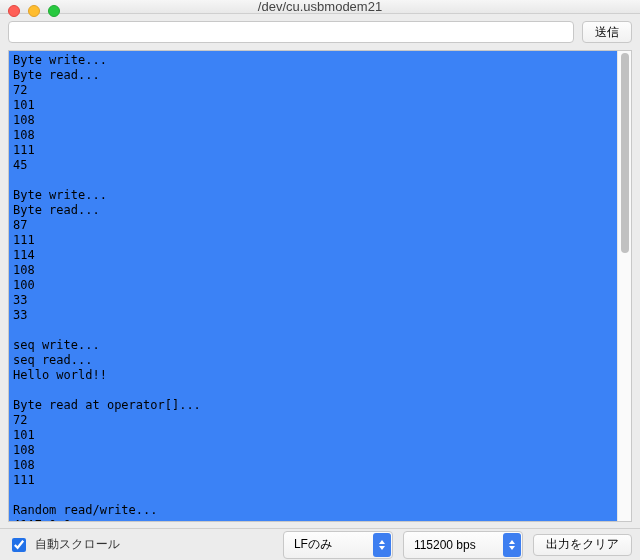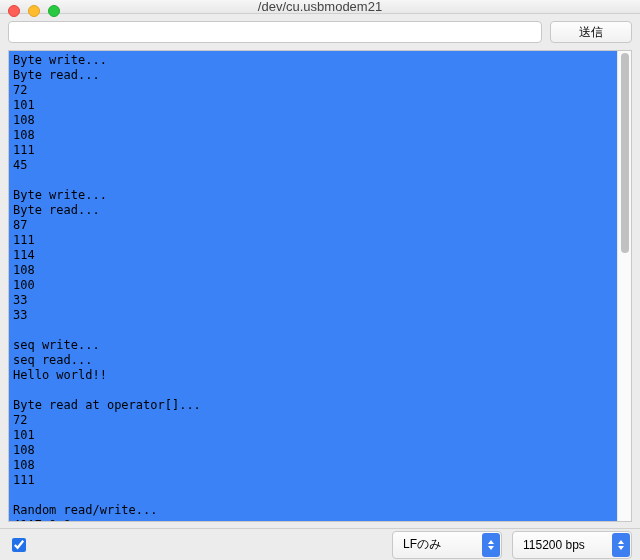--- a/index.html
+++ b/index.html
@@ -54,21 +54,21 @@
     background: #fff;
     padding: 0 6px;
     font-size: 12px;
   }
   .btn {
     height: 22px;
     border: 1px solid #c8c8c8;
     border-radius: 4px;
     background: linear-gradient(#fdfdfd, #f1f1f1);
     font-size: 12px;
-    padding: 0 28px;
+    padding: 0 12px;
     cursor: pointer;
     white-space: nowrap;
   }
   .output-wrap {
     flex: 1;
     margin: 0 8px 6px 8px;
     border: 1px solid #c8c8c8;
     background: #3b82f6;
     position: relative;
     overflow: hidden;
@@ -213,25 +213,27 @@
 2CD9 2 2
 </div>
   <div class="scrollbar">
     <div class="thumb"></div>
   </div>
 </div>
 
 <div class="footer">
   <label class="chk">
     <input type="checkbox" checked="" style="">
+    <span>自動スクロール</span>
   </label>
 
   <div class="select sel-ending">
     <span>LFのみ</span>
     <span class="arrows"></span>
   </div>
 
   <div class="select sel-baud">
     <span>115200 bps</span>
     <span class="arrows"></span>
   </div>
 
+  <button class="btn">出力をクリア</button>
 </div>
 
 </body></html>

